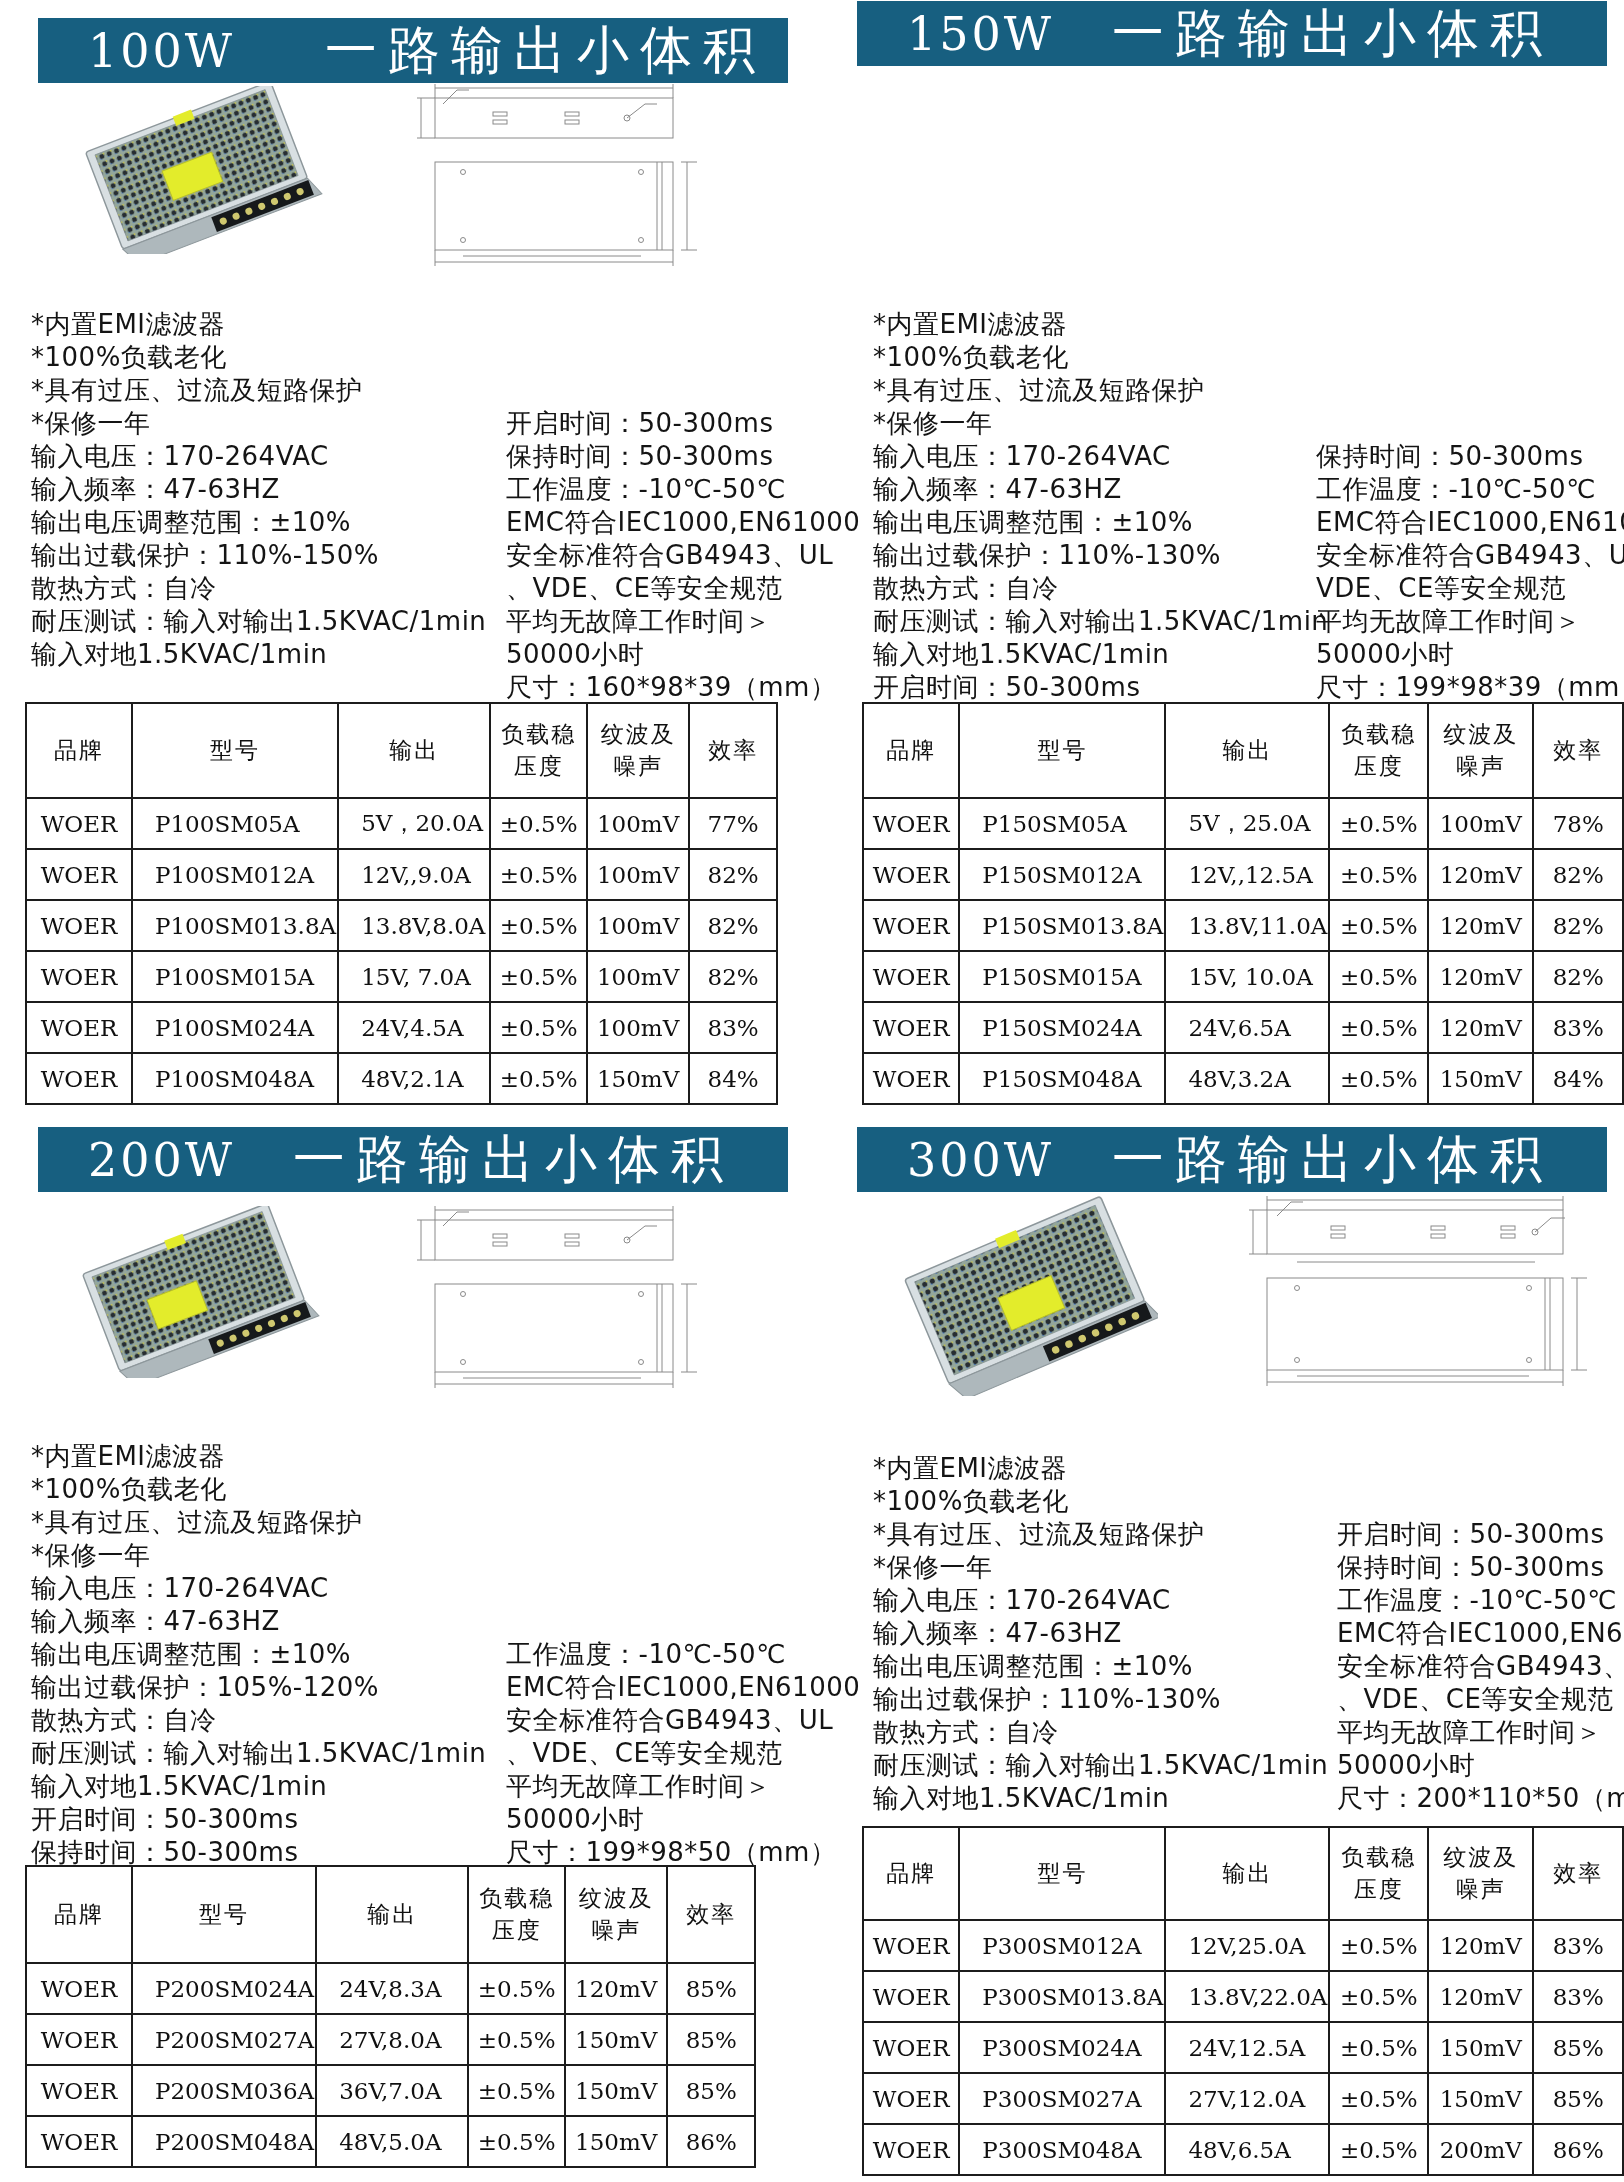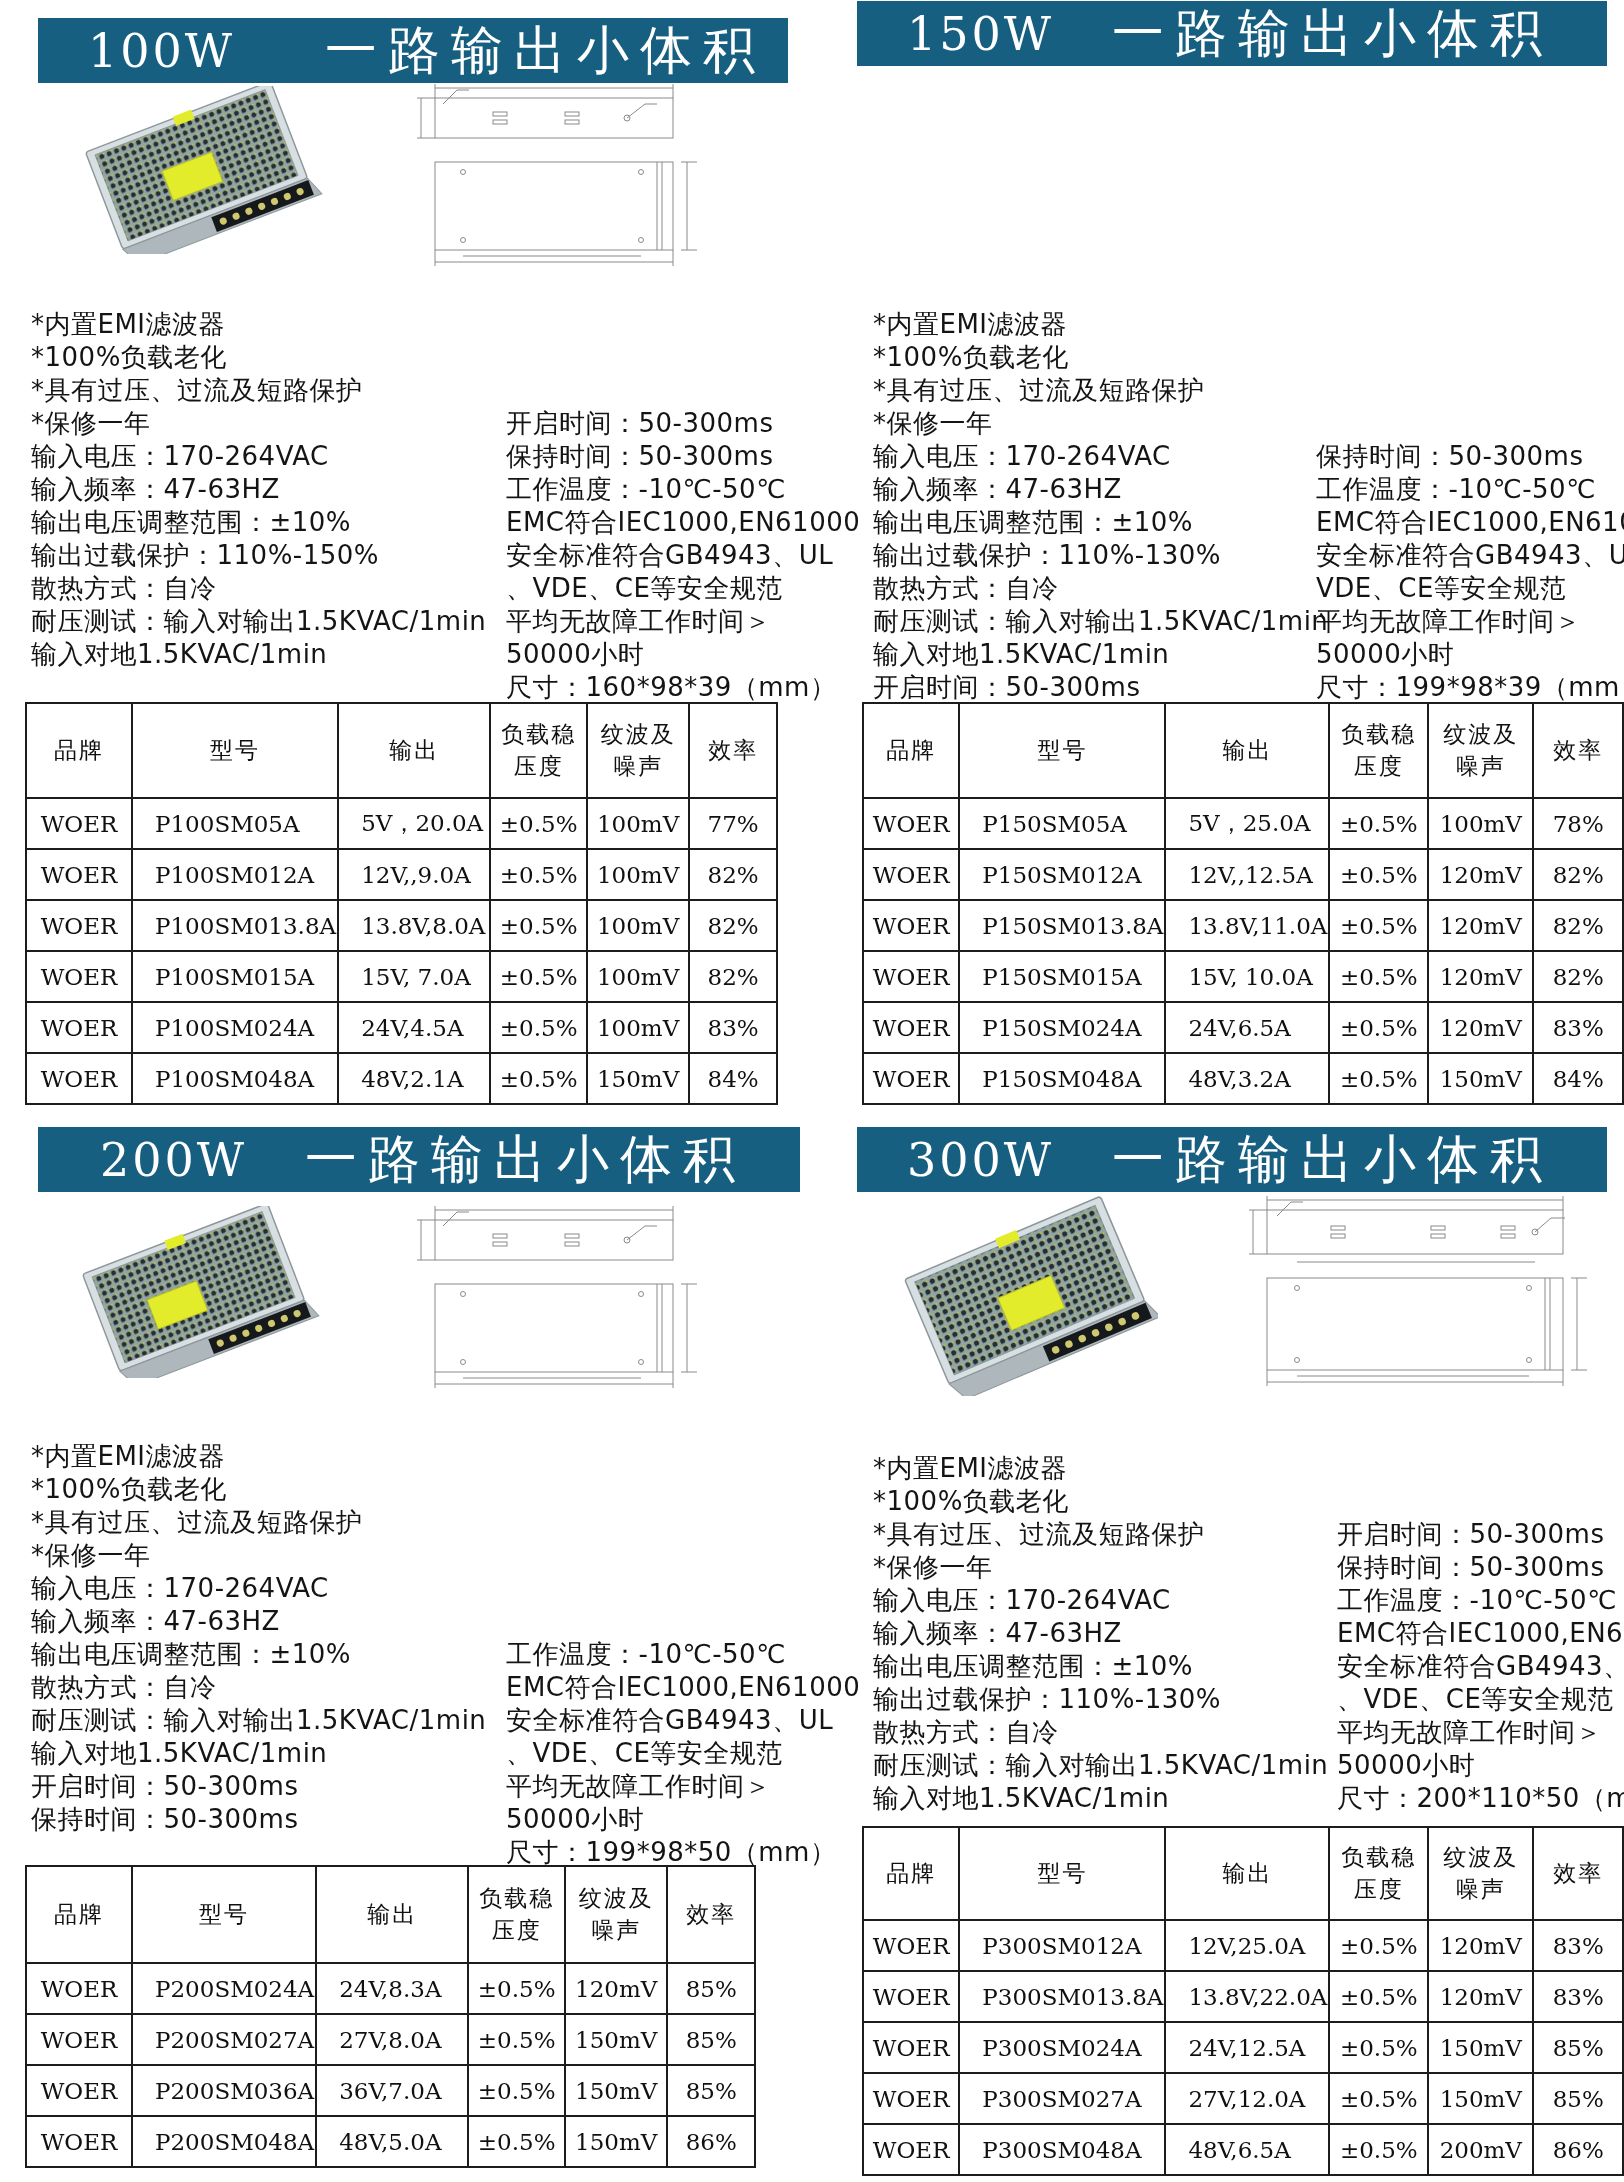--- a/index.html
+++ b/index.html
@@ -10,21 +10,21 @@
   
   .title-bar {
     position:absolute; width:750px; height:65px;
     background:var(--header-bg,#175f80); color:var(--header-text,#ffffff);
     font-family:"DejaVu Serif", serif; display:flex; align-items:center;
   }
   .title-bar .power { margin-left:50px; font-size:46px; letter-spacing:3px; }
   .title-bar .desc  { margin-left:58px; font-size:52px; letter-spacing:11px; white-space:nowrap; }
   #bar-100 { left:38px;  top:18px;gap:32px; }
   #bar-150 { left:857px; top:1px; }
-  #bar-200 { left:38px;  top:1127px;padding-left:12px; }
+  #bar-200 { left:38px;  top:1127px; }
   #bar-300 { left:857px; top:1127px; }
 
   
   .features { position:absolute; list-style:none; margin:16px; padding:0;
               font-size:26px; line-height:33px; letter-spacing:0.5px; }
   .features li { white-space:nowrap; height:33px; }
   #featL-100 { left:15px;   top:292px; }
   #featR-100 { left:490px;  top:391px; }
   #featL-150 { left:857px;  top:292px; }
   #featR-150 { left:1300px; top:424px; }
@@ -394,20 +394,21 @@
 
   <ul class="features" id="featL-200">
 
   <li>*内置EMI滤波器</li>
       <li>*100%负载老化</li>
       <li>*具有过压、过流及短路保护</li>
       <li>*保修一年</li>
       <li>输入电压：170-264VAC</li>
       <li>输入频率：47-63HZ</li>
       <li>输出电压调整范围：±10%</li>
+      <li>输出过载保护：105%-120%</li>
       <li>散热方式：自冷</li>
       <li>耐压测试：输入对输出1.5KVAC/1min</li>
       <li>输入对地1.5KVAC/1min</li>
       <li>开启时间：50-300ms</li>
       <li>保持时间：50-300ms</li>
     </ul>
   <ul class="features" id="featR-200">
 
   <li>工作温度：-10℃-50℃</li>
       <li>EMC符合IEC1000,EN61000</li>

